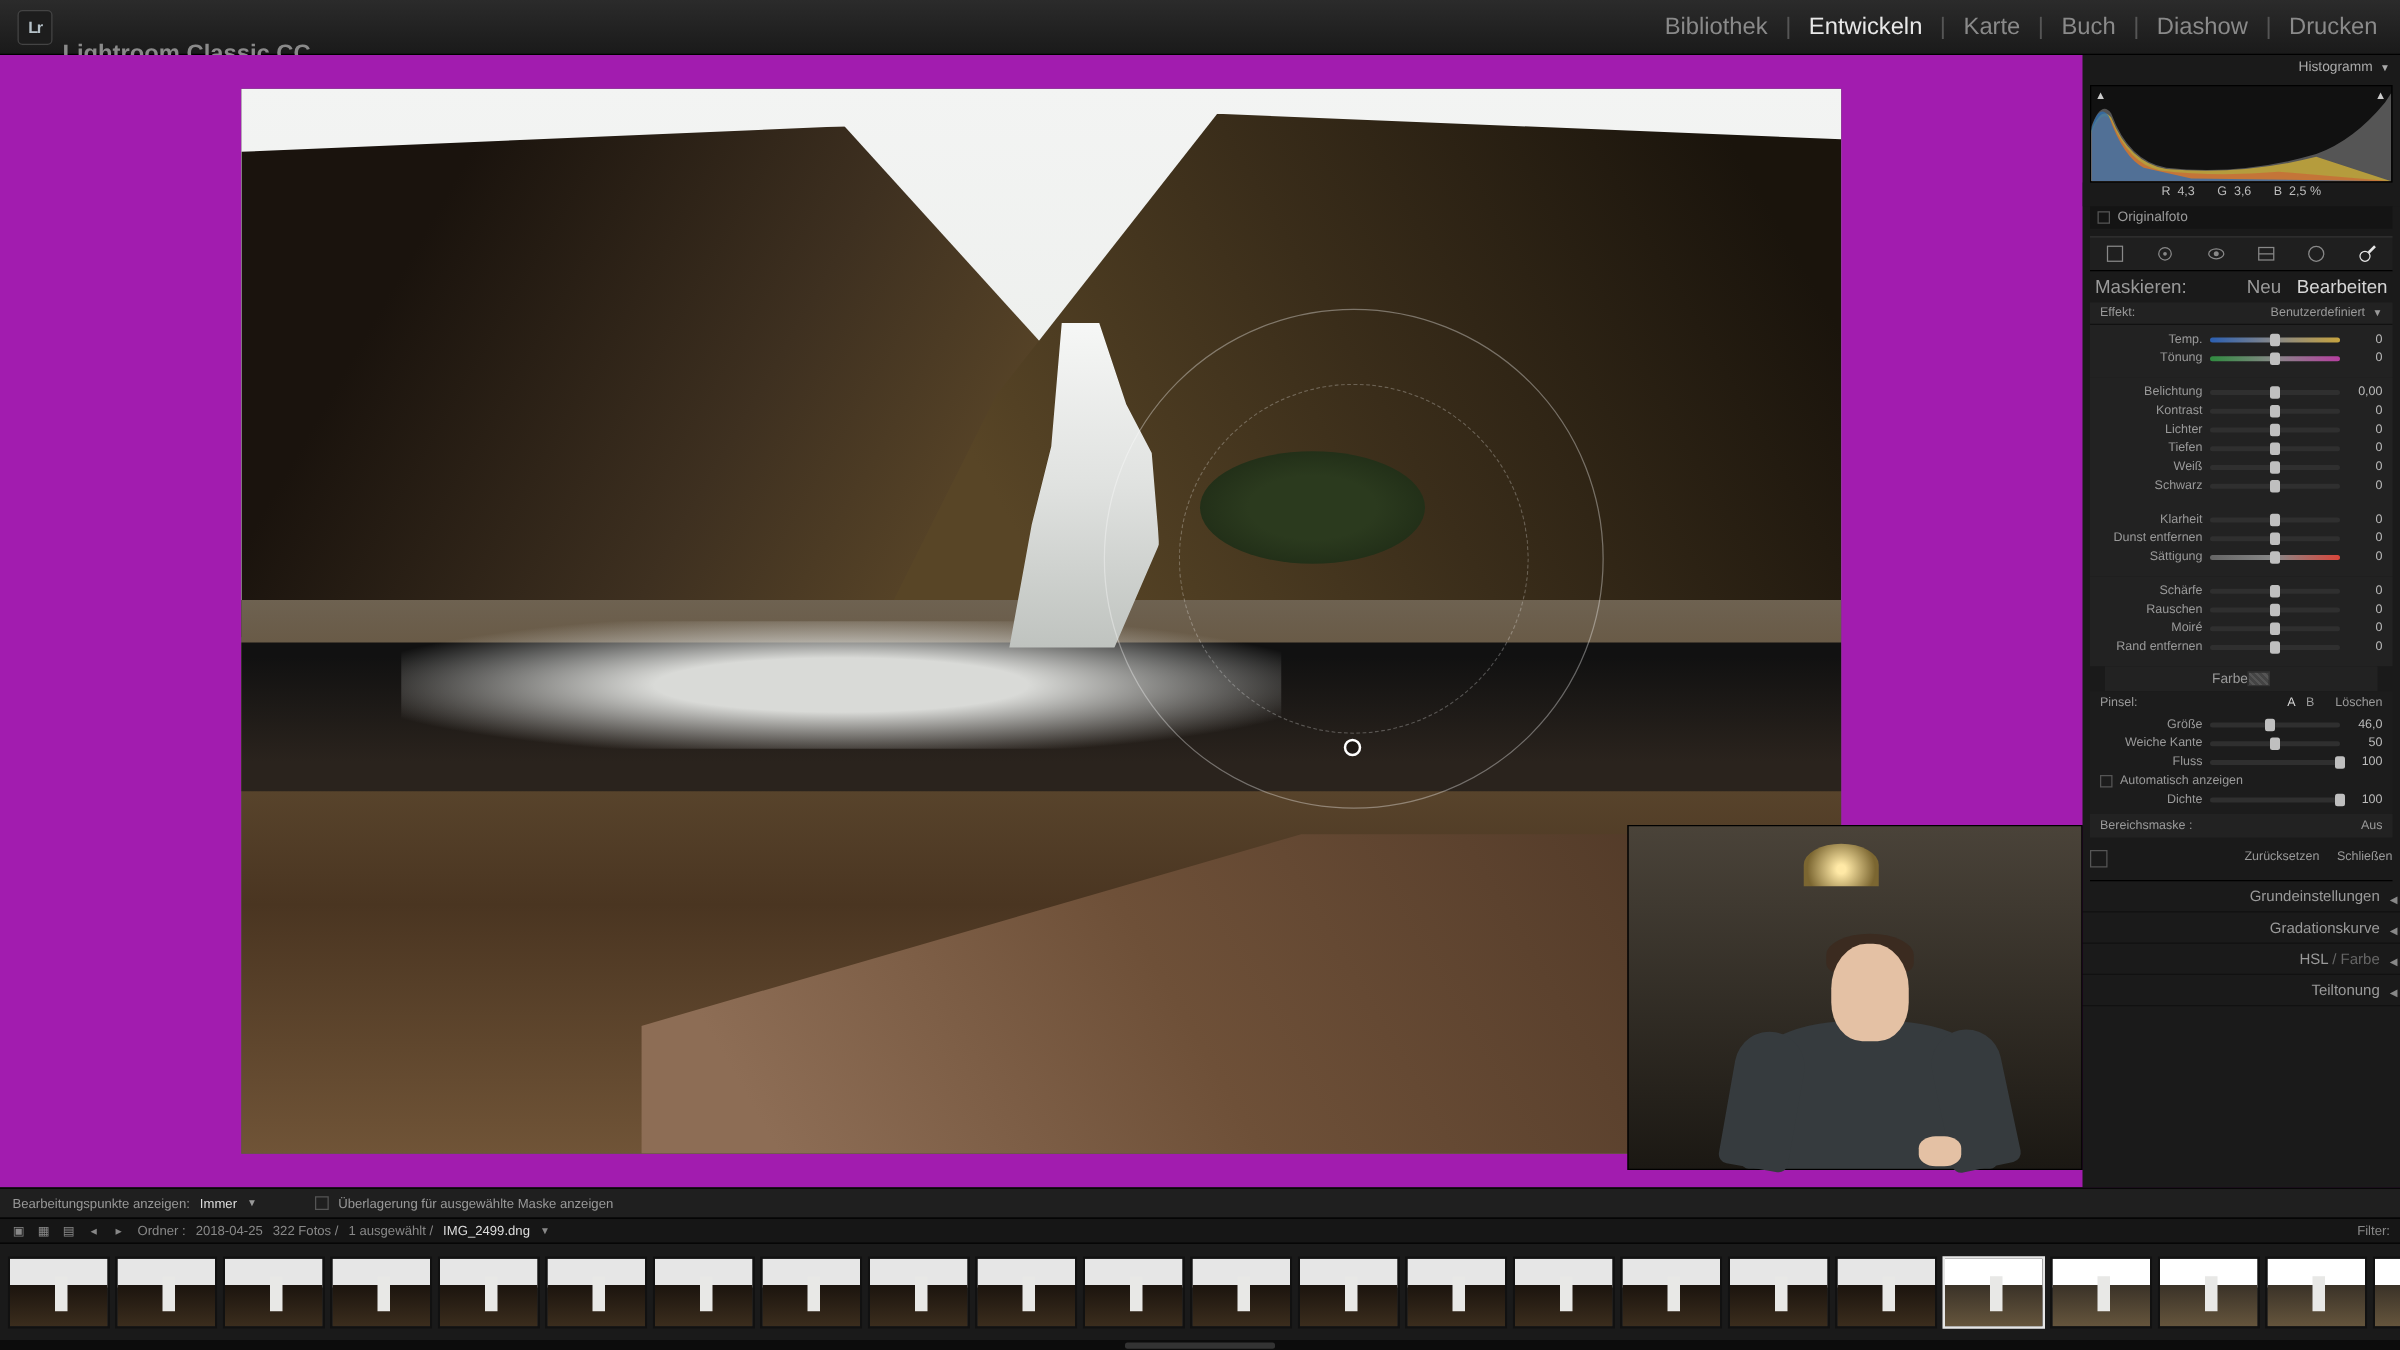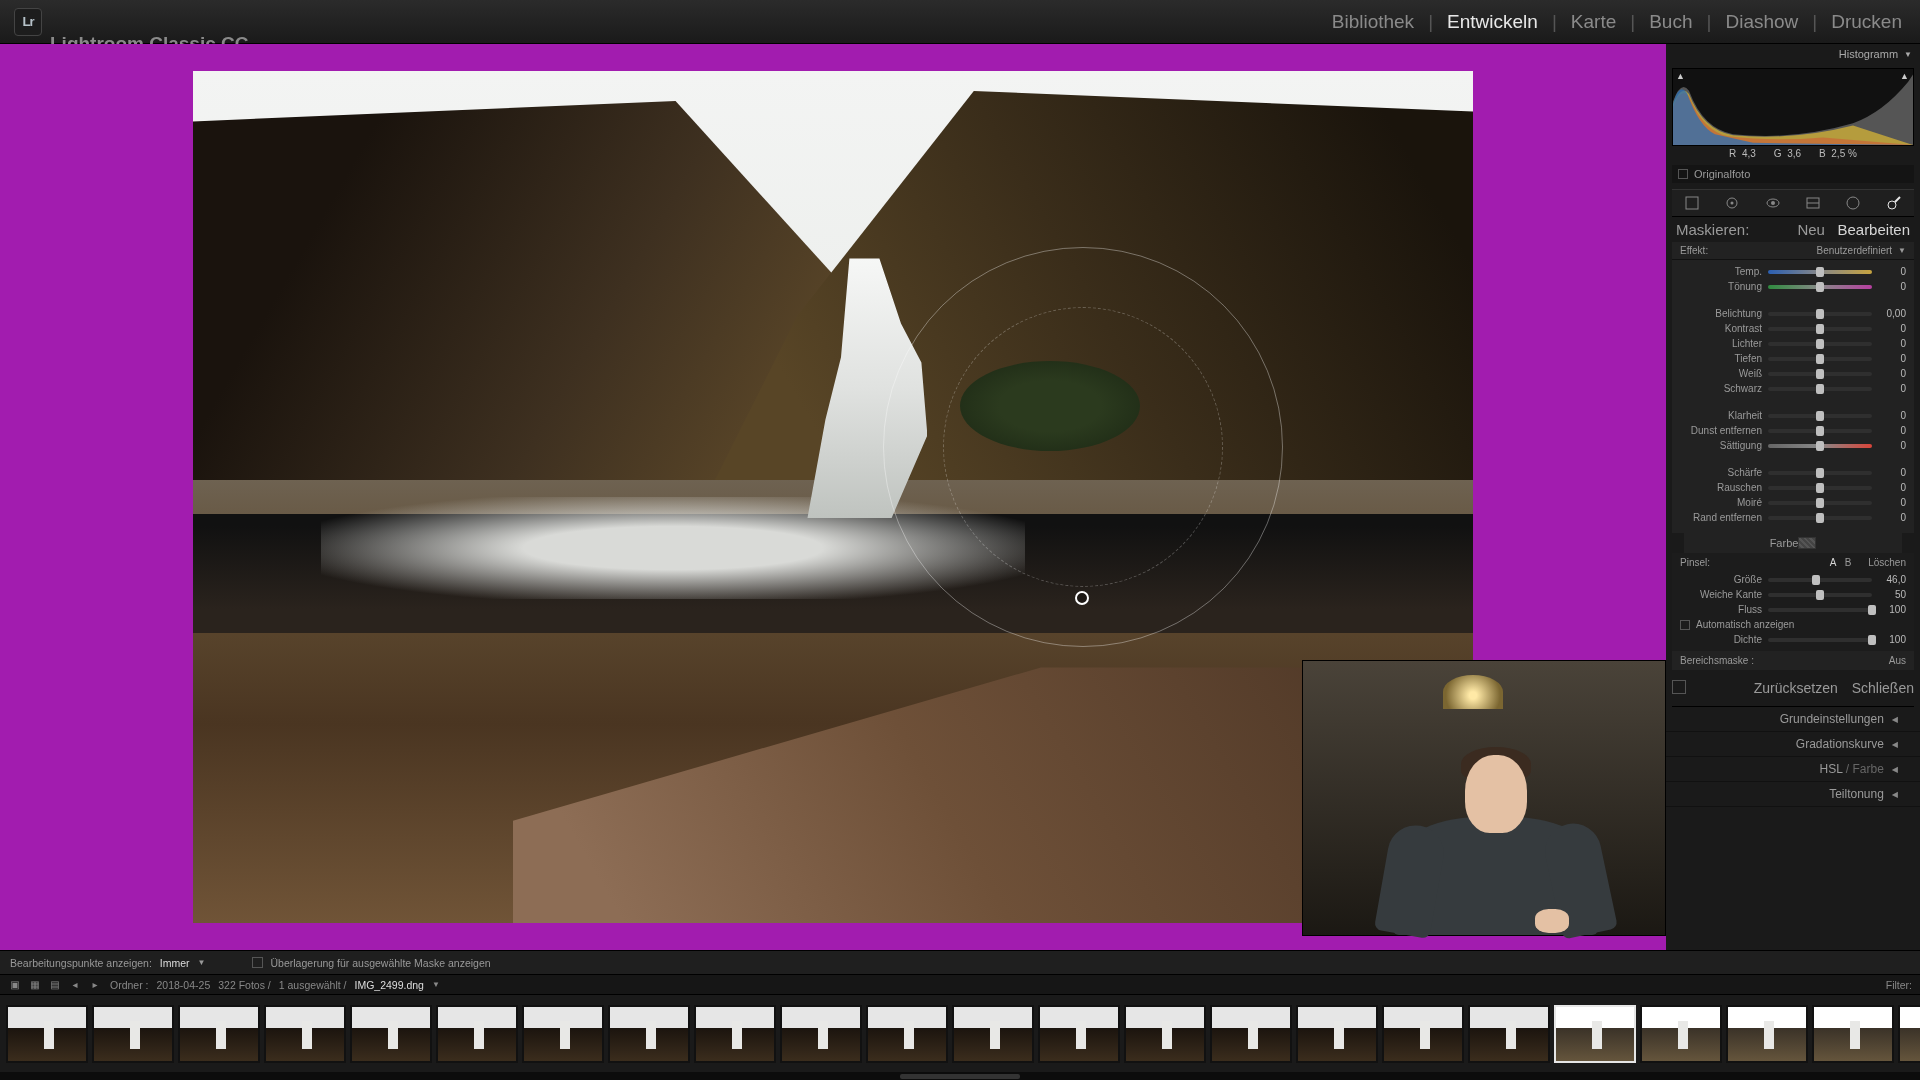--- a/index.html
+++ b/index.html
@@ -58,23 +58,23 @@
   .sl-track.sat  { background:linear-gradient(90deg,#666,#888,#d9453a);}
   .sl-knob { position:absolute; top:-3px; left:50%; width:8px; height:10px; background:#bfbfbf; border-radius:2px; transform:translateX(-50%);}
   .sl-val { width:28px; text-align:right; font-size:10px; color:#bbb;}
   .color-row { display:flex; justify-content:center; align-items:center; padding:4px 8px; background:#222; margin:0 18px;}
   .color-swatch { width:18px; height:12px; background:repeating-linear-gradient(45deg,#444 0 2px,#555 2px 4px); border:1px solid #333;}
   .brush-sec { margin:0 6px; background:#1c1c1c; padding:4px 8px;}
   .brush-tabs { display:flex; justify-content:space-between; font-size:10px; padding-bottom:4px;}
   .brush-tabs .hl { color:#d6d6d6;}
   .auto-row { display:flex; align-items:center; gap:6px; font-size:10px; padding:2px 0;}
   .range-mask { margin:0 6px; background:#222; padding:4px 8px; display:flex; justify-content:space-between; font-size:10px;}
-  .action-row { margin:4px 6px 0; display:flex; justify-content:flex-end; gap:14px; font-size:14px; padding:6px 0 10px; border-bottom:1px solid #000;}
+  .action-row { margin:4px 6px 0; display:flex; justify-content:flex-end; gap:14px; font-size:10px; padding:6px 0 10px; border-bottom:1px solid #000;}
   .icon-sq { width:14px; height:14px; border:1px solid #555; float:left;}
-  .panel-item { display:flex; justify-content:flex-end; align-items:center; gap:8px; padding:5px 22px; font-size:12px; border-bottom:1px solid #111;}
+  .panel-item { display:flex; justify-content:flex-end; align-items:flex-end; gap:8px; padding:5px 2px; font-size:12px; border-bottom:1px solid #111;}
   .panel-item .pi-tri { font-size:8px; color:#888;}
   .panel-item .grey { color:#666;}
   
   .below-bar { height:24px; background:#1f1f1f; display:flex; align-items:center; padding:0 10px; font-size:10.5px; color:#999; gap:8px; border-top:1px solid #000;}
   .below-bar .chk { width:11px; height:11px; border:1px solid #555;}
   
   .info-bar { height:20px; background:#161616; display:flex; align-items:center; padding:0 8px; font-size:10.5px; gap:8px; color:#888; border-top:1px solid #000;}
   .info-bar .icons { display:flex; gap:6px;}
   .info-bar .icons span { width:14px; height:14px; display:flex; align-items:center; justify-content:center; font-size:10px;}
   .info-bar .fname { color:#ddd;}

